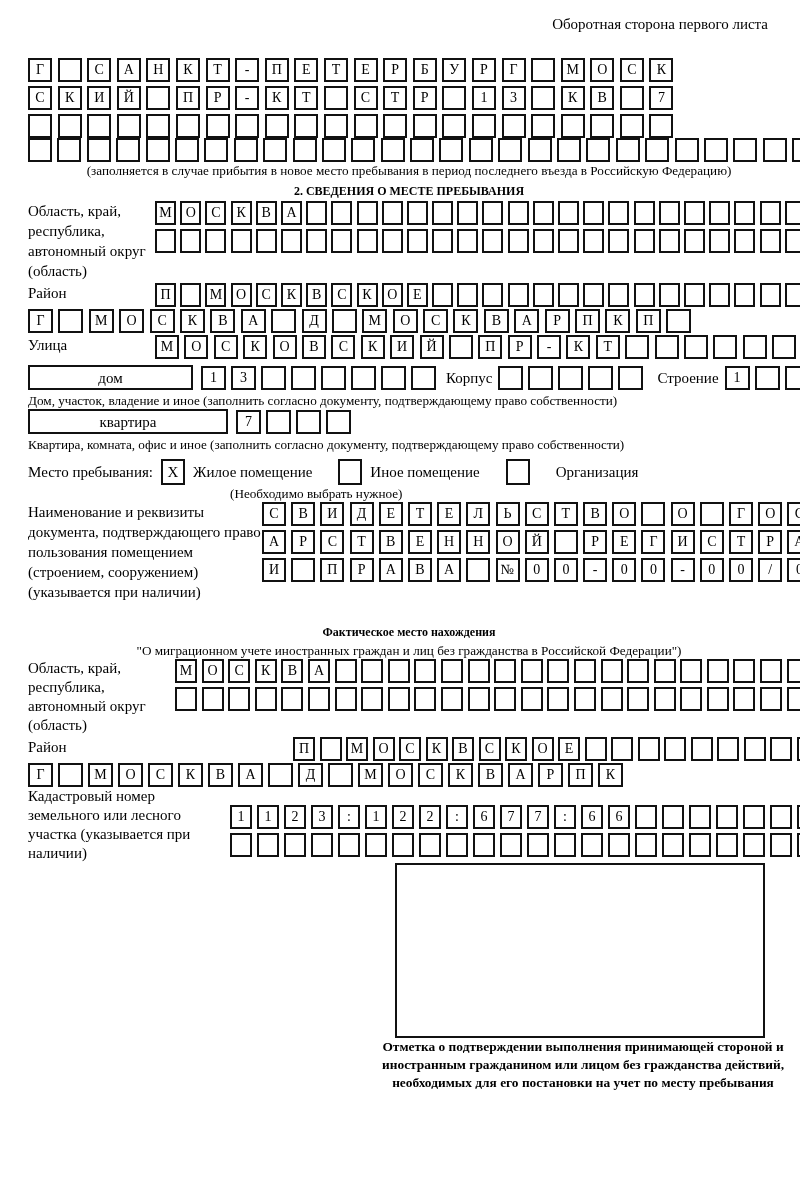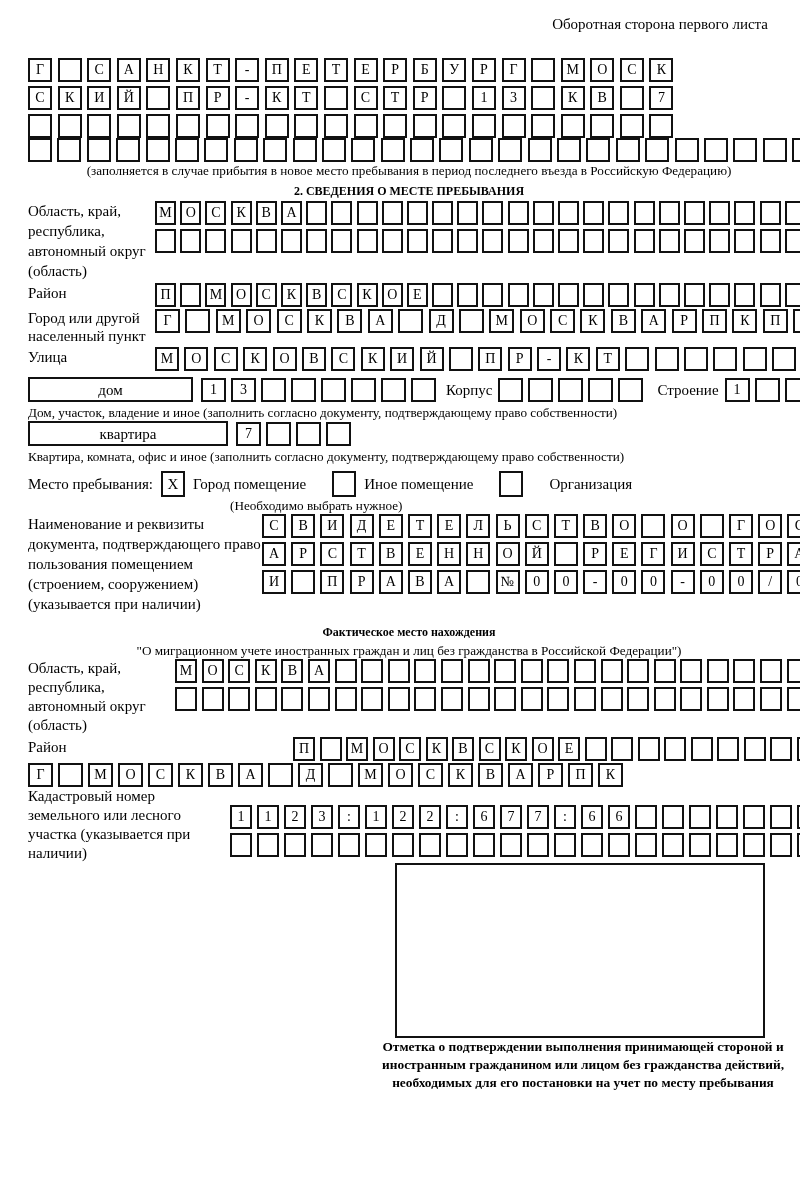--- a/index.html
+++ b/index.html
@@ -52,21 +52,21 @@
     flex:none;box-sizing:content-box;width:20px;height:22px;border:2px solid #111;
     display:flex;align-items:center;justify-content:center;font-size:15px;
   }
   .stamp{
     box-sizing:border-box;border:2px solid #111;width:370px;height:175px;
     margin-left:367px;
   }
   .stampnote{width:450px;margin-left:330px;text-align:center;
     font-size:13.4px;line-height:18px;font-weight:bold;}
   .mt2{margin-top:2px}.mt4{}.mt6{margin-top:6px}
-  .mt8{margin-top:8px}.mt24{margin-top:24px}
+  .mt8{margin-top:20px}.mt24{margin-top:24px}
 </style>
 </head>
 <body>
 
 <div class="page">
 
   <div class="hdr">Оборотная сторона первого листа</div>
 
   <div class="frow mt24">
     <div class="cellcol">
@@ -265,21 +265,20 @@
         <span class="cell"></span>
         <span class="cell"></span>
         <span class="cell"></span>
         <span class="cell"></span>
         <span class="cell"></span>
         <span class="cell"></span>
       </div>
   </div>
 
   <div class="frow mt2">
-    <div class="lbl lbl-s2" style="line-height:18px">Город или другой населенный пункт</div>
     <div class="cells r24g">
         <span class="cell">Г</span>
         <span class="cell"></span>
         <span class="cell">М</span>
         <span class="cell">О</span>
         <span class="cell">С</span>
         <span class="cell">К</span>
         <span class="cell">В</span>
         <span class="cell">А</span>
         <span class="cell"></span>
@@ -363,21 +362,21 @@
         <span class="cell"></span>
         <span class="cell"></span>
         <span class="cell"></span>
       </div>
   </div>
   <div class="note mt2">Квартира, комната, офис и иное (заполнить согласно документу, подтверждающему право собственности)</div>
 
   <div class="frow mt6" style="align-items:center">
     <div class="lbl">Место пребывания:</div>
     <div class="chk" style="margin-left:8px">X</div>
-    <div class="lbl" style="margin-left:8px">Город помещение</div>
+    <div class="lbl" style="margin-left:8px">Жилое помещение</div>
     <div class="chk" style="margin-left:26px"></div>
     <div class="lbl" style="margin-left:8px">Иное помещение</div>
     <div class="chk" style="margin-left:26px"></div>
     <div class="lbl" style="margin-left:26px">Организация</div>
   </div>
   <div class="note" style="margin-left:202px;width:270px;">(Необходимо выбрать нужное)</div>
 
   <div class="frow mt4">
     <div class="lbl" style="width:234px">Наименование и реквизиты документа, подтверждающего право пользования помещением (строением, сооружением) (указывается при наличии)</div>
     <div class="cellcol">

